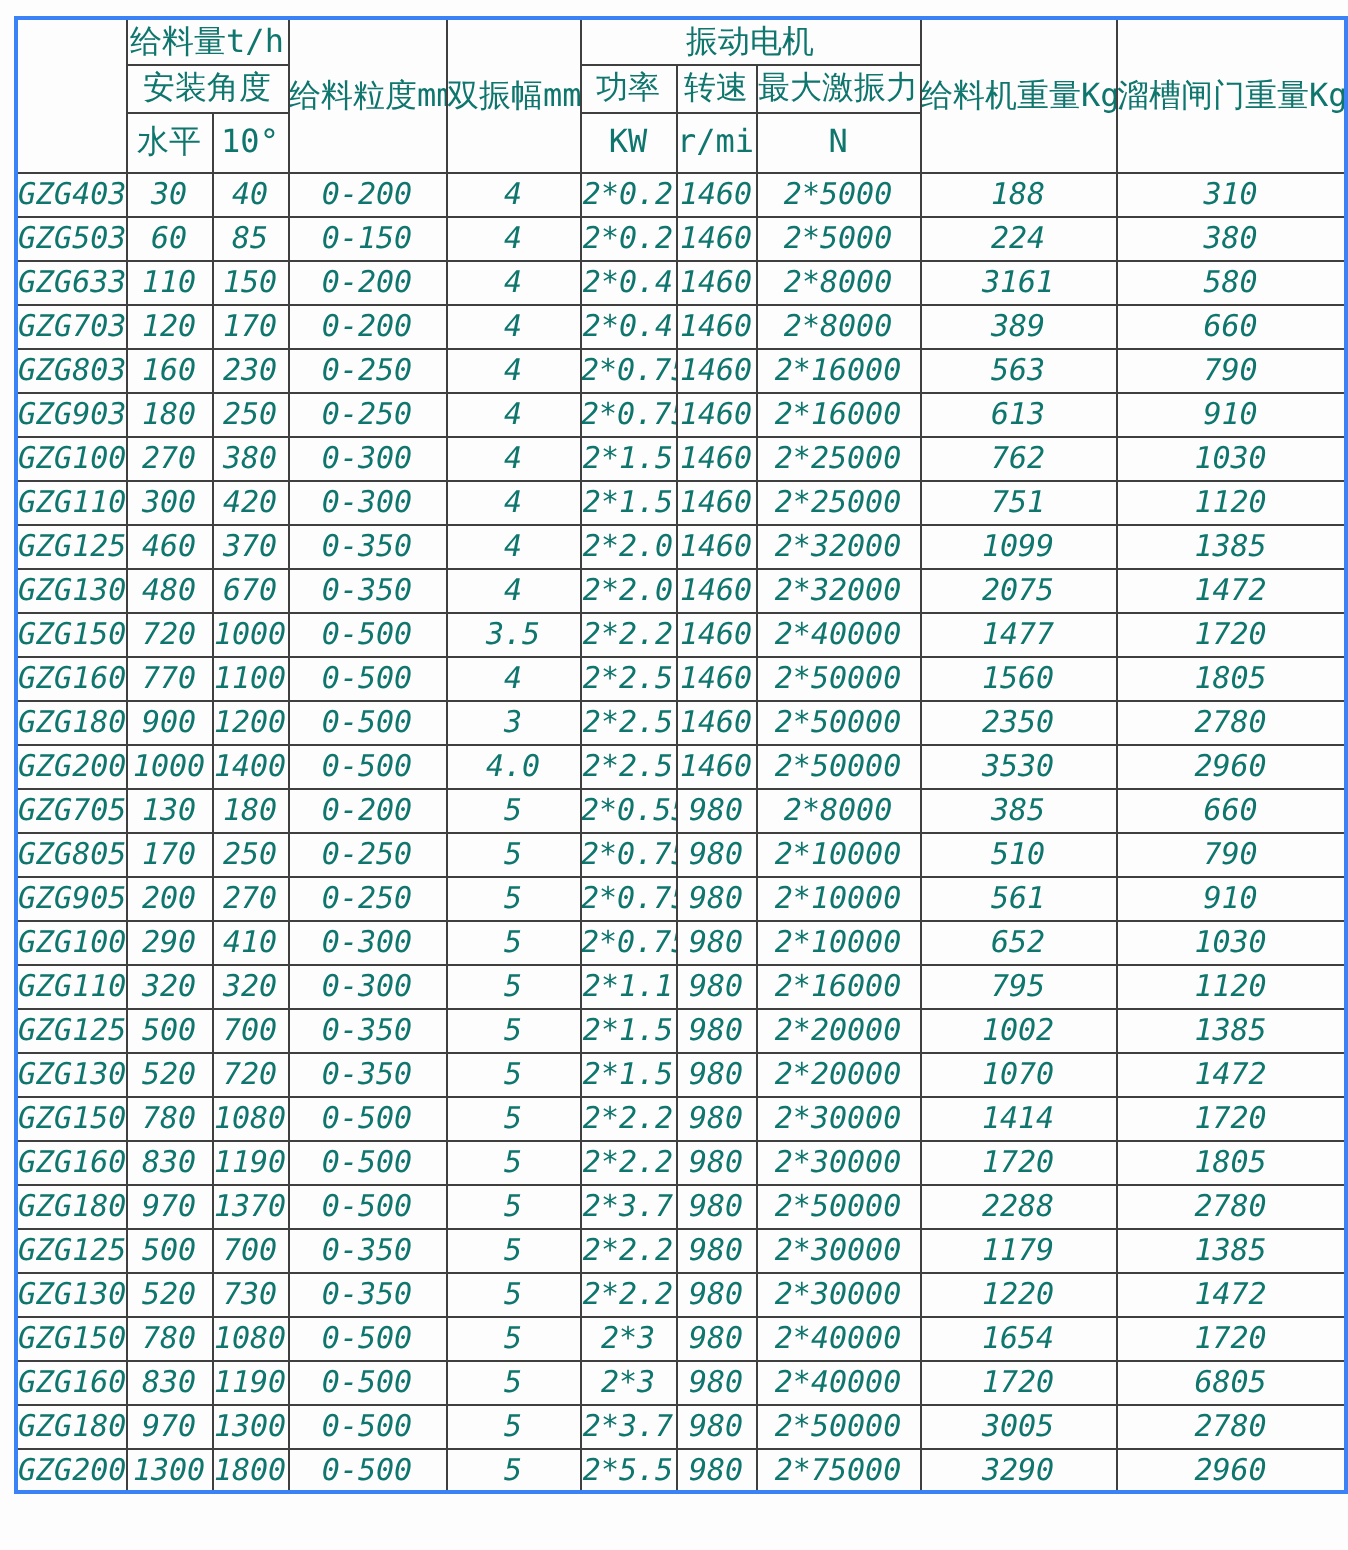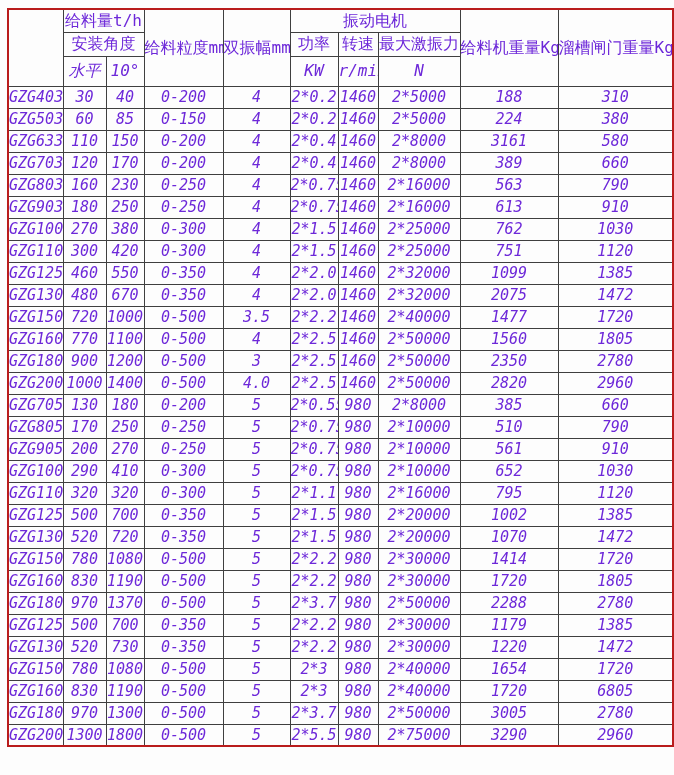--- a/index.html
+++ b/index.html
@@ -16,40 +16,40 @@
     height: 775px;
     overflow: hidden;
   }
   table.spec {
     position: absolute;
     left: 7px;
     top: 8px;
     width: 665px;
     border-collapse: collapse;
     table-layout: fixed;
-    border: 2px solid #b91c1c;
-    color: #6d28d9;
+    border: 2px solid #3b82f6;
+    color: #0f766e;
   }
   table.spec th, table.spec td {
     border: 1px solid #3f3f3f;
     text-align: center;
     vertical-align: middle;
     padding: 0;
     font-weight: normal;
     font-size: 15px;
     line-height: 1.1;
     white-space: nowrap;
     overflow: hidden;
   }
   table.spec thead th {
     font-size: 16px;
   }
   tr.hrow1 { height: 23px; }
   tr.hrow2 { height: 24px; }
-  tr.hrow3 { height: 30px; font-style: italic; }
+  tr.hrow3 { height: 30px; }
   tbody tr { height: 22px; font-style: italic; }
   tbody td { font-size: 15px; }
 </style>
 </head>
 <body>
 
 <div class="page">
   <table class="spec">
     <colgroup>
       <col style="width:55px">
@@ -180,21 +180,21 @@
           <td>4</td>
           <td>2*1.5</td>
           <td>1460</td>
           <td>2*25000</td>
           <td>751</td>
           <td>1120</td>
         </tr>
         <tr>
           <td>GZG1253</td>
           <td>460</td>
-          <td>550</td>
+          <td>370</td>
           <td>0-350</td>
           <td>4</td>
           <td>2*2.0</td>
           <td>1460</td>
           <td>2*32000</td>
           <td>1099</td>
           <td>1385</td>
         </tr>
         <tr>
           <td>GZG1303</td>
@@ -246,21 +246,21 @@
         </tr>
         <tr>
           <td>GZG2003</td>
           <td>1000</td>
           <td>1400</td>
           <td>0-500</td>
           <td>4.0</td>
           <td>2*2.5</td>
           <td>1460</td>
           <td>2*50000</td>
-          <td>2820</td>
+          <td>3530</td>
           <td>2960</td>
         </tr>
         <tr>
           <td>GZG705</td>
           <td>130</td>
           <td>180</td>
           <td>0-200</td>
           <td>5</td>
           <td>2*0.55</td>
           <td>980</td>

